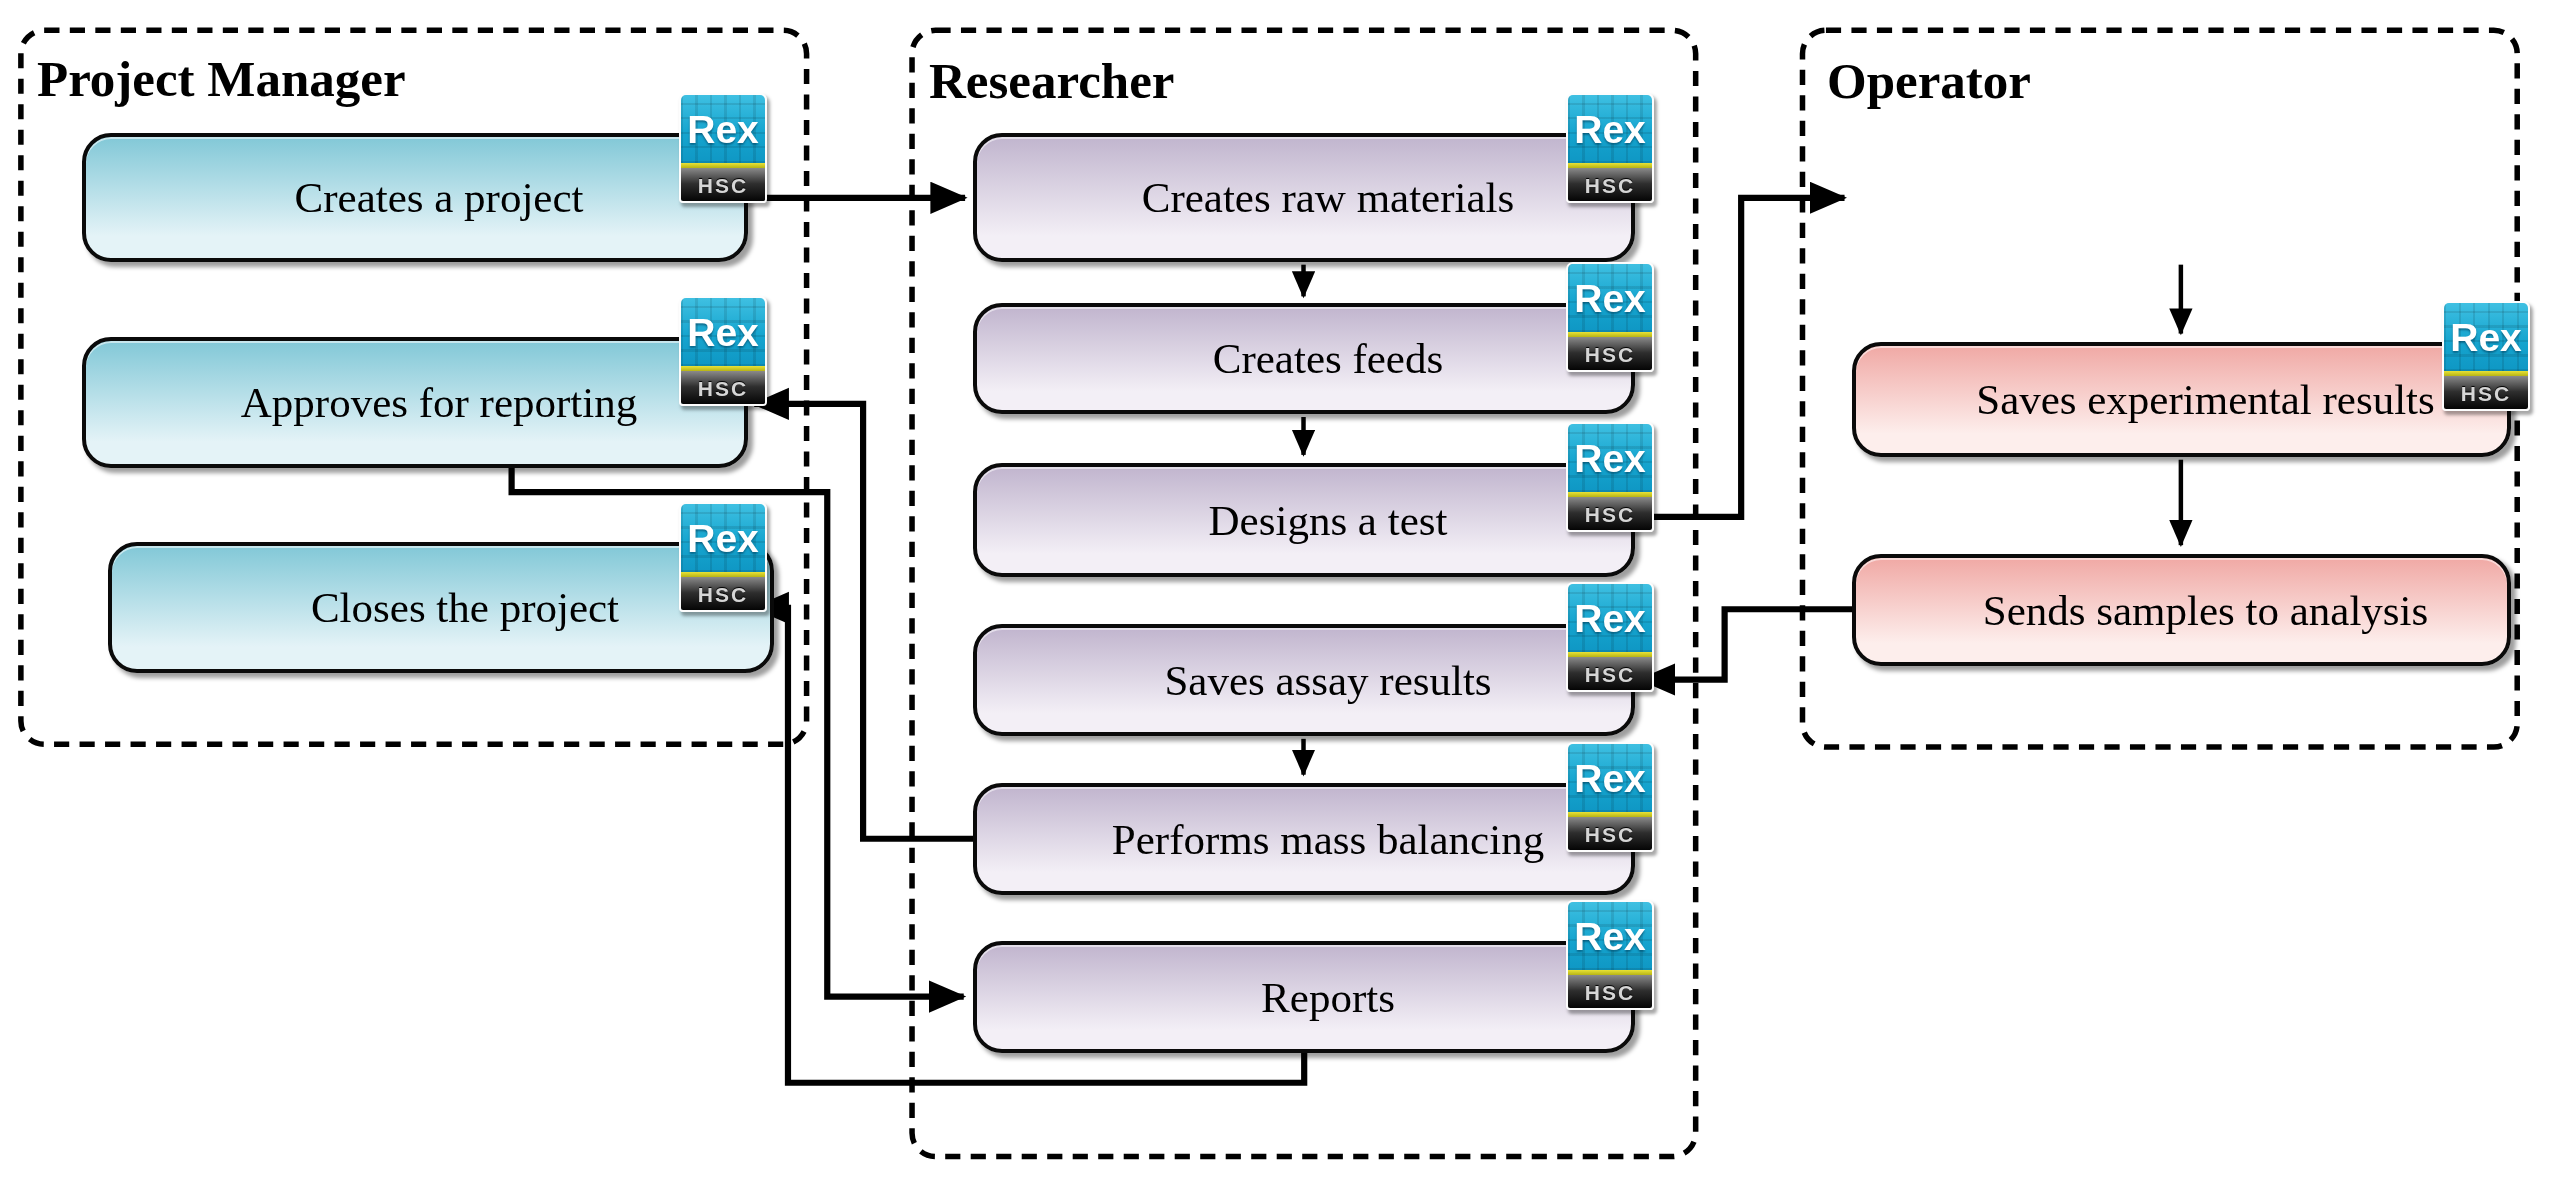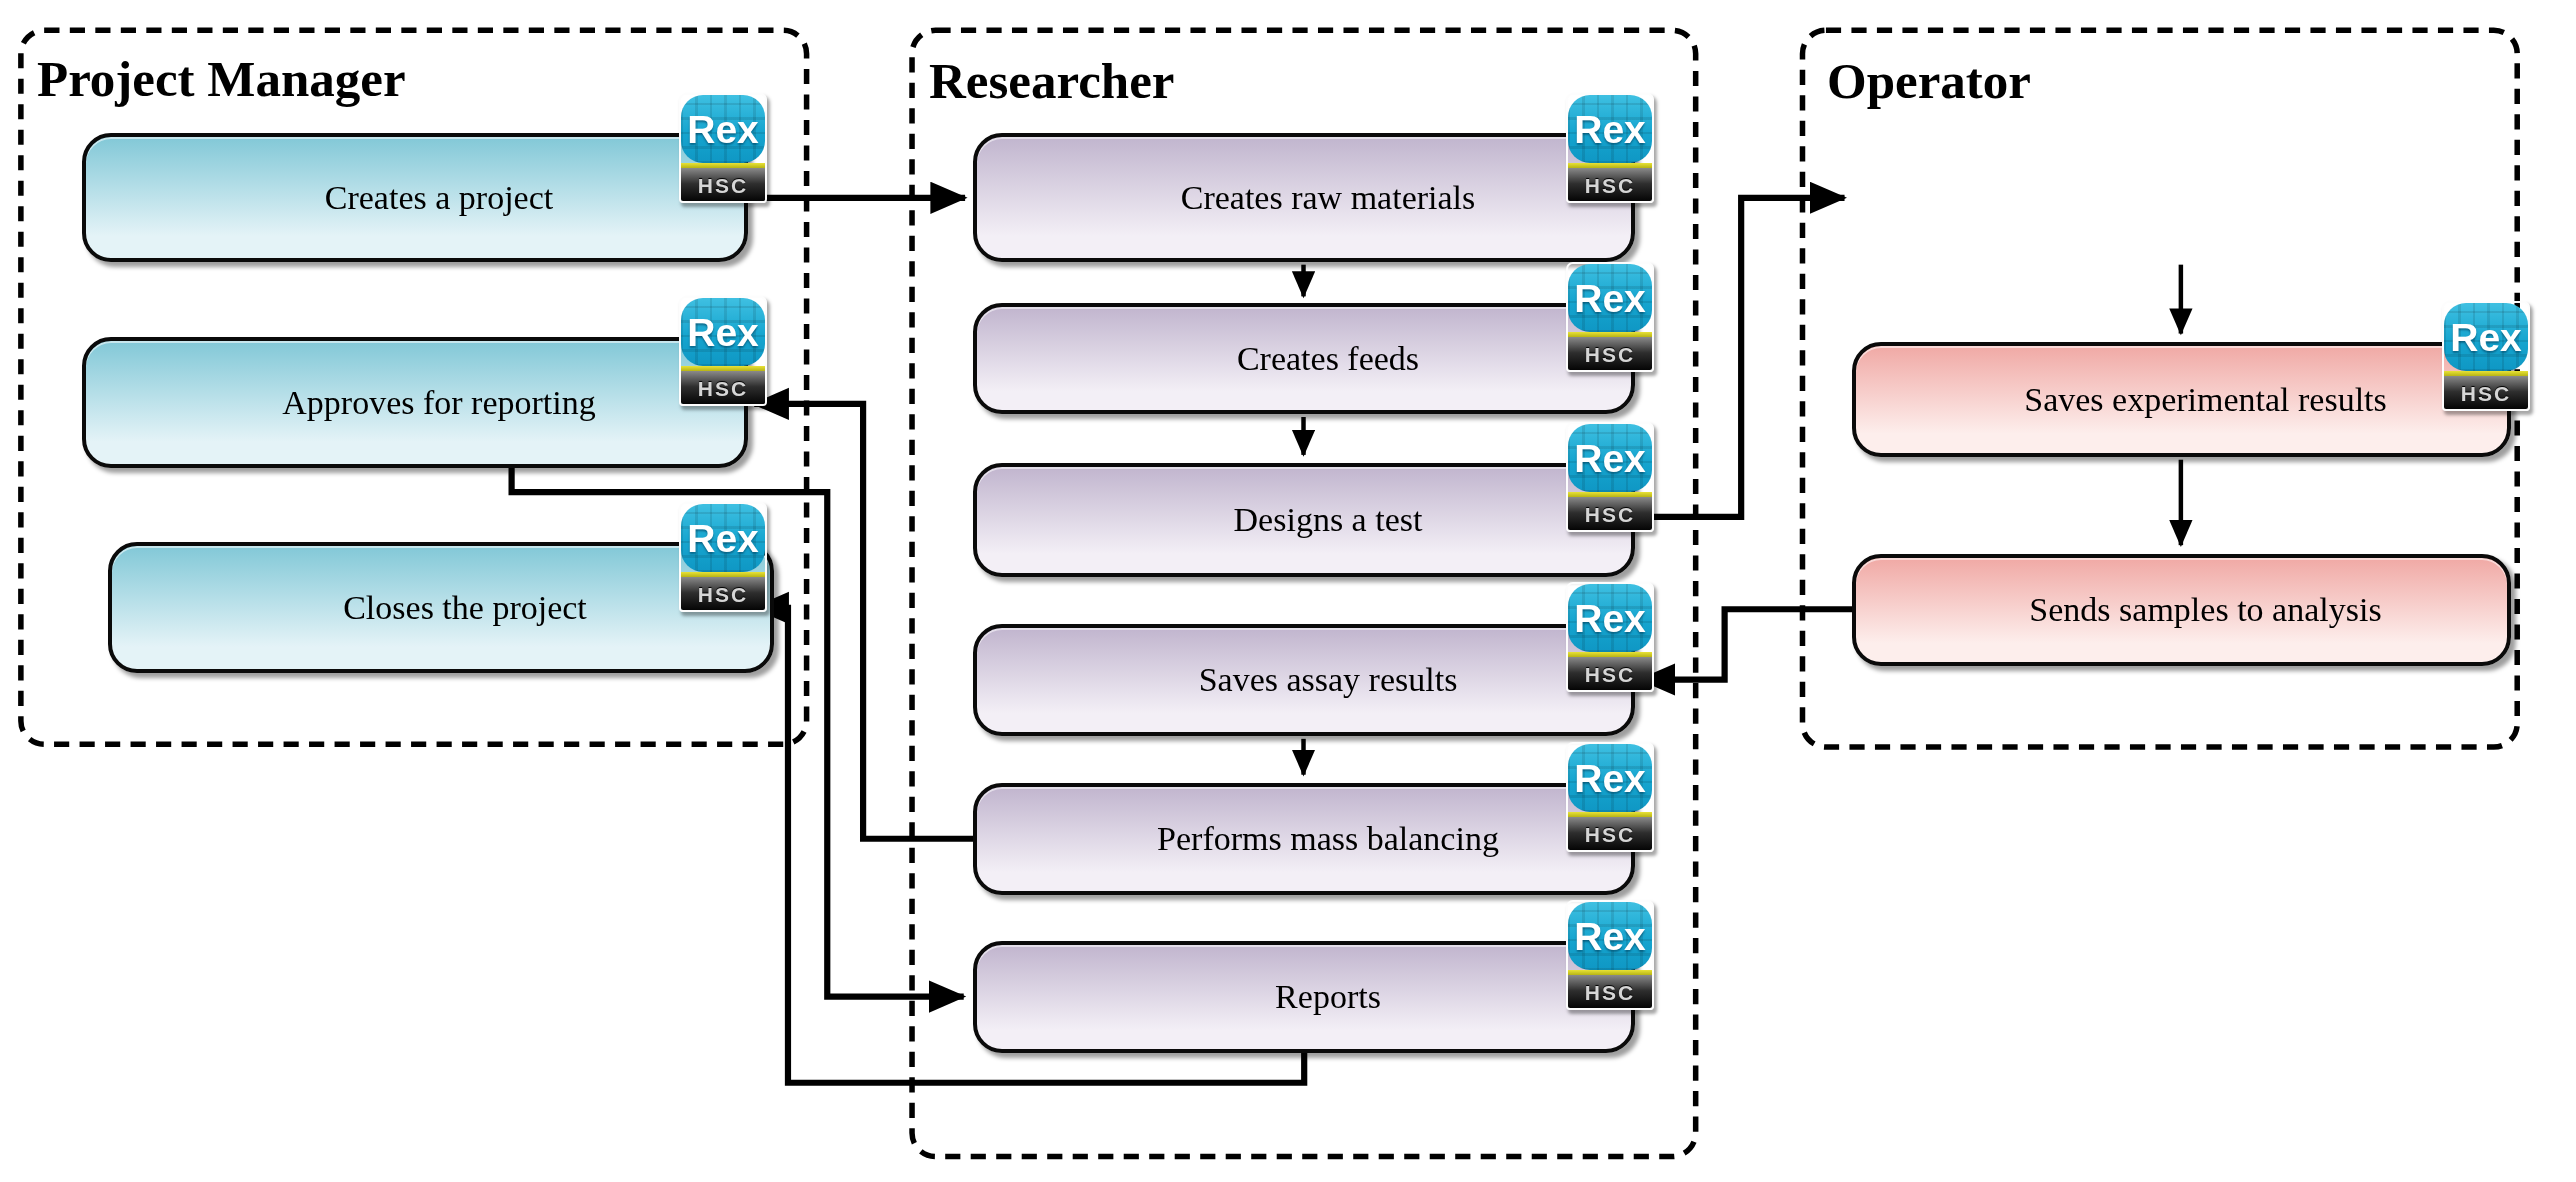--- a/index.html
+++ b/index.html
@@ -4,32 +4,32 @@
 <style>
   html,body{margin:0;padding:0;background:#ffffff;}
   body{width:2576px;height:1182px;position:relative;overflow:hidden;
        font-family:"Liberation Serif","DejaVu Serif",serif;}
   .stage{position:absolute;left:0;top:0;width:2576px;height:1182px;}
   svg.wires{position:absolute;left:0;top:0;z-index:1;}
   .lane-title{position:absolute;z-index:2;font-weight:bold;font-size:51px;color:#000;
               white-space:nowrap;letter-spacing:0px;}
   .task{position:absolute;z-index:2;box-sizing:border-box;border:4.1px solid #0a0a0a;
         border-radius:29px;display:flex;align-items:center;justify-content:center;
-        font-size:34px;color:#000;white-space:nowrap;
+        font-size:43px;color:#000;white-space:nowrap;
         box-shadow:4.1px 4.8px 4.1px rgba(0,0,0,0.38), inset 0 2.1px 0 rgba(255,255,255,0.55);padding-left:48px;}
   
   .badge{position:absolute;z-index:3;width:88px;height:110px;box-sizing:border-box;
          border:2.1px solid #fdfdfd;border-radius:6.9px 6.9px 4.1px 4.1px;overflow:hidden;
          box-shadow:2.8px 3.4px 3.4px rgba(0,0,0,0.35);
          font-family:"Liberation Sans","DejaVu Sans",sans-serif;}
   .badge-top{height:68px;background:
       repeating-linear-gradient(90deg, rgba(0,0,0,0.10) 0 2.1px, rgba(255,255,255,0) 2.1px 14.5px),
       repeating-linear-gradient(0deg, rgba(0,0,0,0.10) 0 2.1px, rgba(255,255,255,0) 2.1px 14.5px),
       linear-gradient(180deg,#3fc0e2 0%,#16a5cf 55%,#0f97c4 100%);
-      display:flex;align-items:center;justify-content:center;border-radius:22px;}
+      display:flex;align-items:center;justify-content:center;}
   .badge-top span{color:#ffffff;font-weight:bold;font-size:39px;line-height:1;
       text-shadow:0 2.1px 2.1px rgba(0,60,90,0.55);}
   .badge-divider{height:4.8px;background:linear-gradient(180deg,#e8e237,#b7b414);}
   .badge-bottom{height:35px;background:linear-gradient(180deg,#8a8a8a 0%,#2e2e2e 45%,#000 100%);
       display:flex;align-items:center;justify-content:center;}
   .badge-bottom span{color:#d6d6d6;font-weight:bold;font-size:21px;letter-spacing:2.1px;
       line-height:1;text-shadow:0 -0.7px 0.7px #000;}
 </style>
 </head>
 <body>

